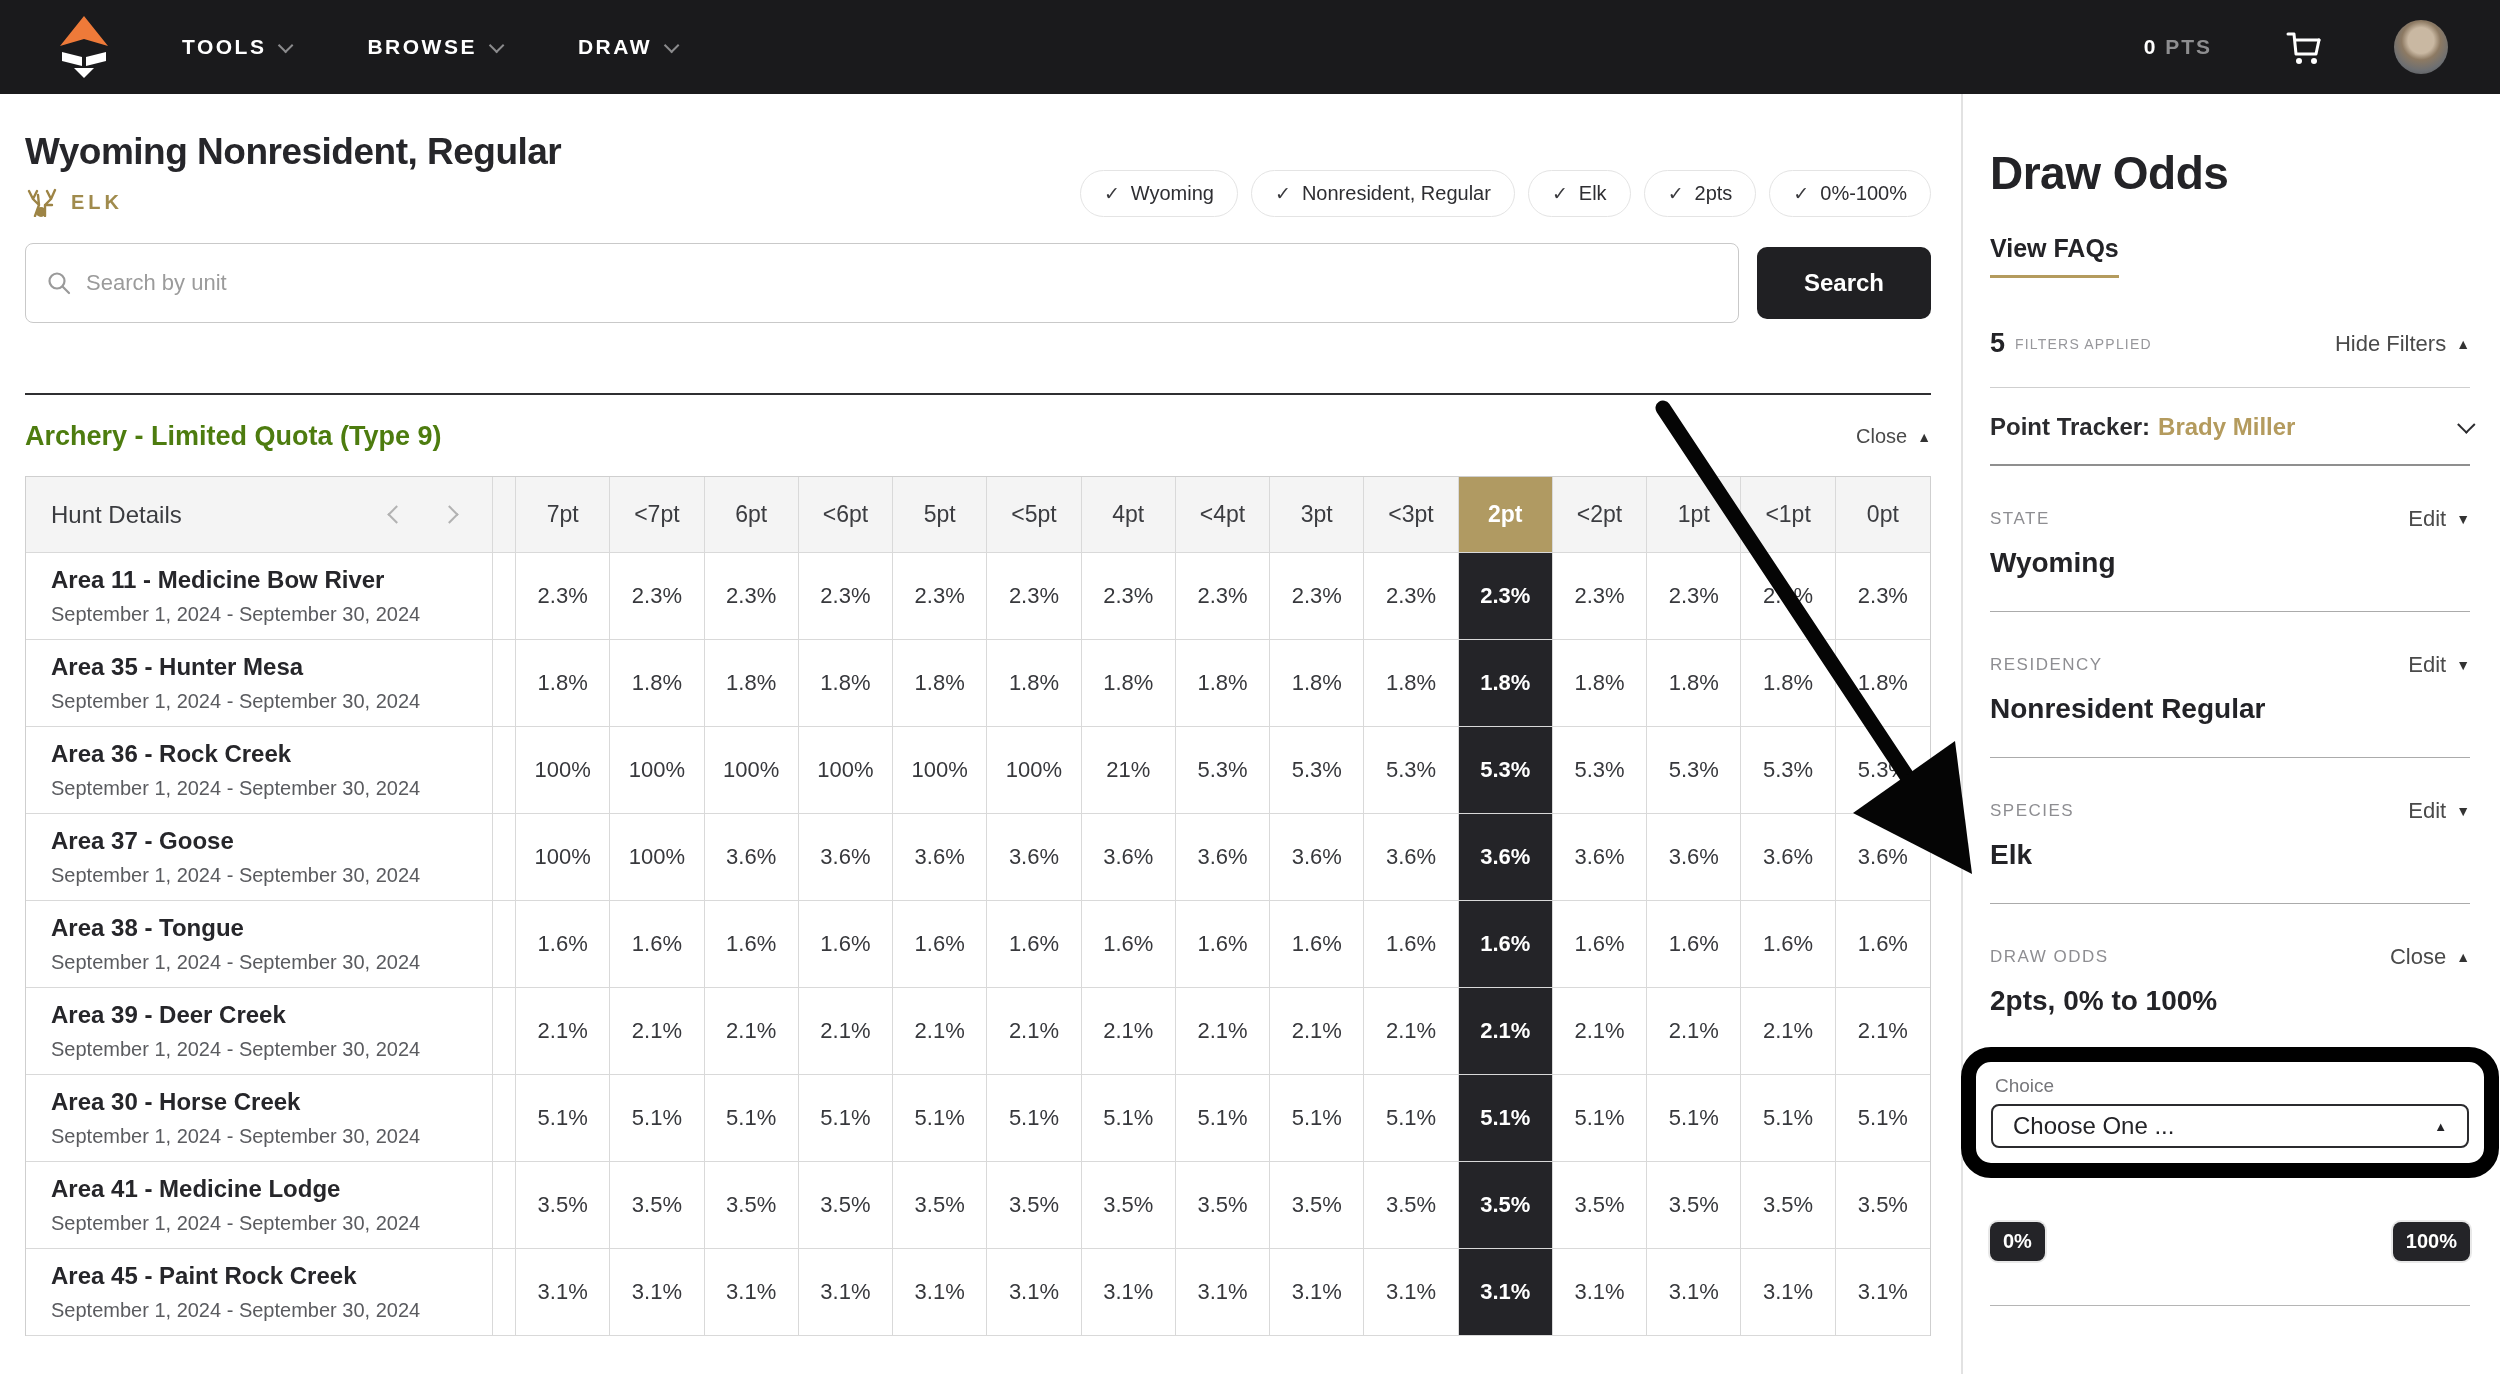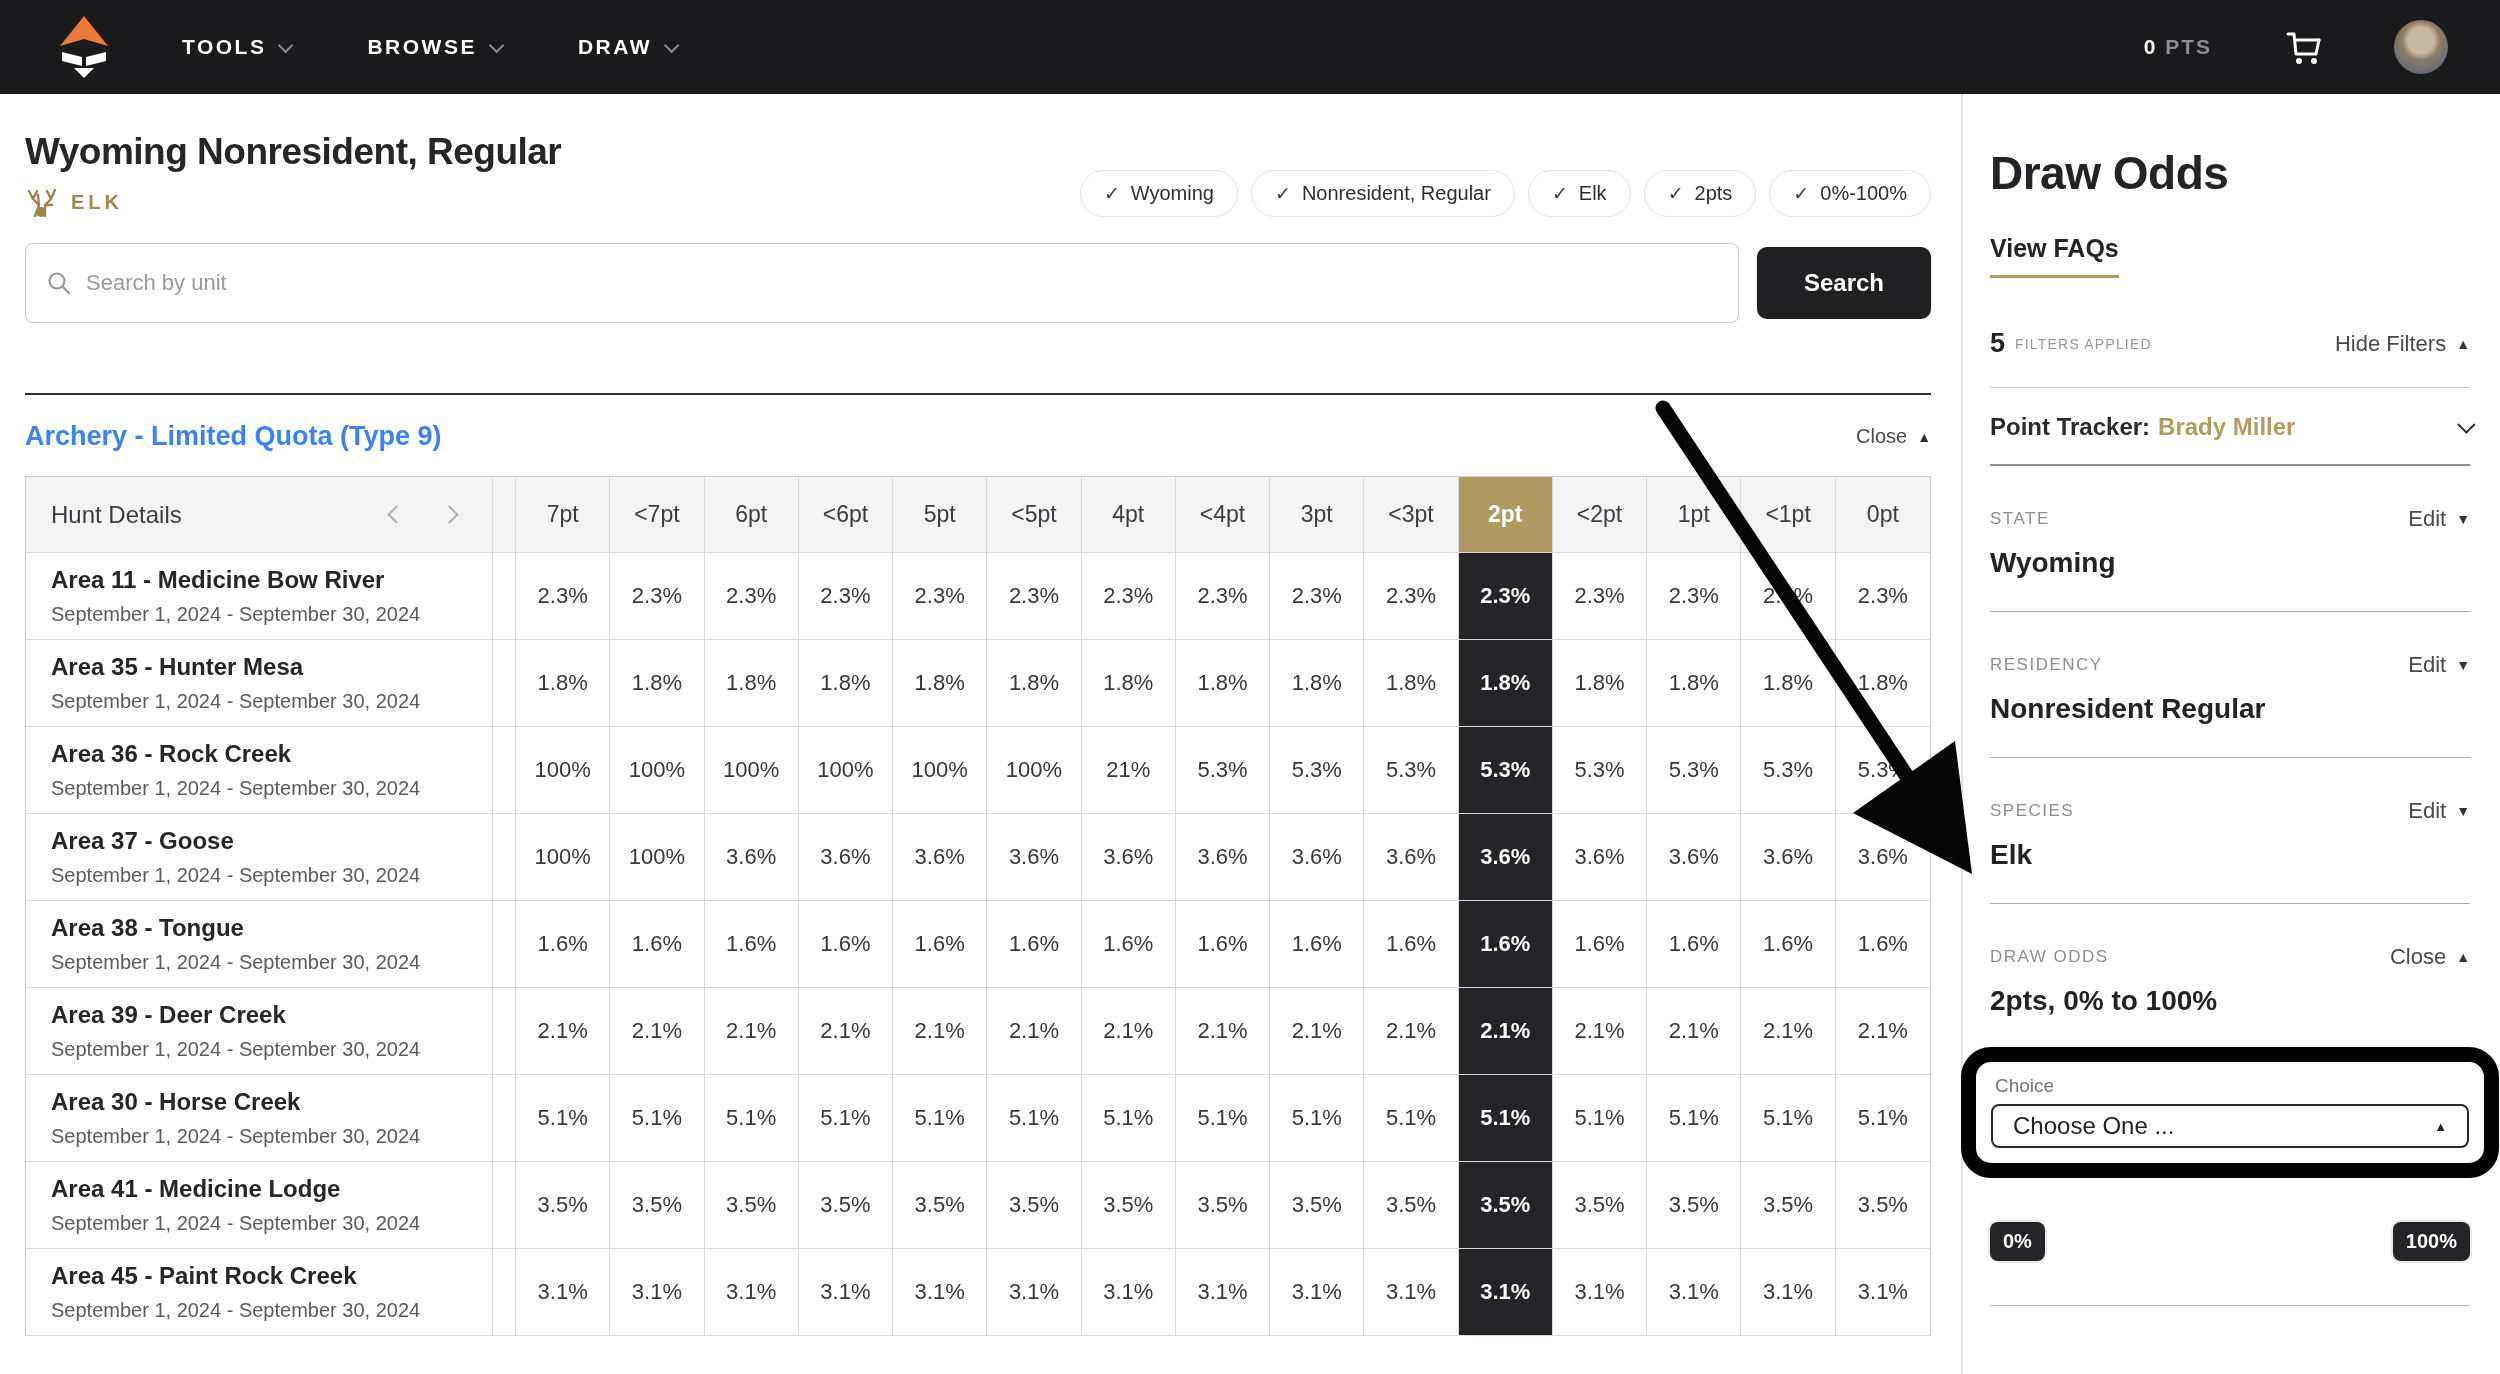--- a/index.html
+++ b/index.html
@@ -40,21 +40,21 @@
   .search-box { flex:1; height:80px; border:1.5px solid #c9c9c9; border-radius:8px; display:flex; align-items:center; padding:0 20px; }
   .search-box input { border:none; outline:none; flex:1; font-size:22px; color:#333; margin-left:14px;
     font-family:"Liberation Sans", sans-serif; }
   .search-box input::placeholder { color:#9b9b9b; }
   .search-btn { width:174px; height:72px; margin-left:18px; background:#202023; color:#fff; border:none;
     border-radius:10px; font-size:24px; font-weight:bold; cursor:pointer; font-family:"Liberation Sans", sans-serif; }
 
   
   .sec-rule { height:2px; background:#2f2f31; margin-top:70px; }
   .sec-head { display:flex; align-items:center; margin-top:26px; }
-  .sec-title { font-size:27px; font-weight:bold; color:#3b82f6; }
+  .sec-title { font-size:27px; font-weight:bold; color:#4d7c0f; }
   .toggle { margin-left:auto; font-size:20px; color:#4a4a4a; display:flex; align-items:center; gap:10px; cursor:pointer; }
   .tri-up { font-size:14px; color:#333; } .tri-dn { font-size:14px; color:#333; }
 
   
   .tbl { margin-top:24px; display:grid; grid-template-columns:467px 23px repeat(15,1fr);
     border:1px solid #cfcfcf; border-bottom:none; }
   .c { border-right:1px solid #d9d9d9; border-bottom:1px solid #d9d9d9; display:flex; align-items:center; justify-content:center; }
   .c:nth-child(17n) { border-right:none; }
   .hc { height:76px; background:#f4f4f4; font-size:23px; color:#3b3c40; }
   .hc.gold { background:#b09a62; color:#fff; font-weight:bold; }

